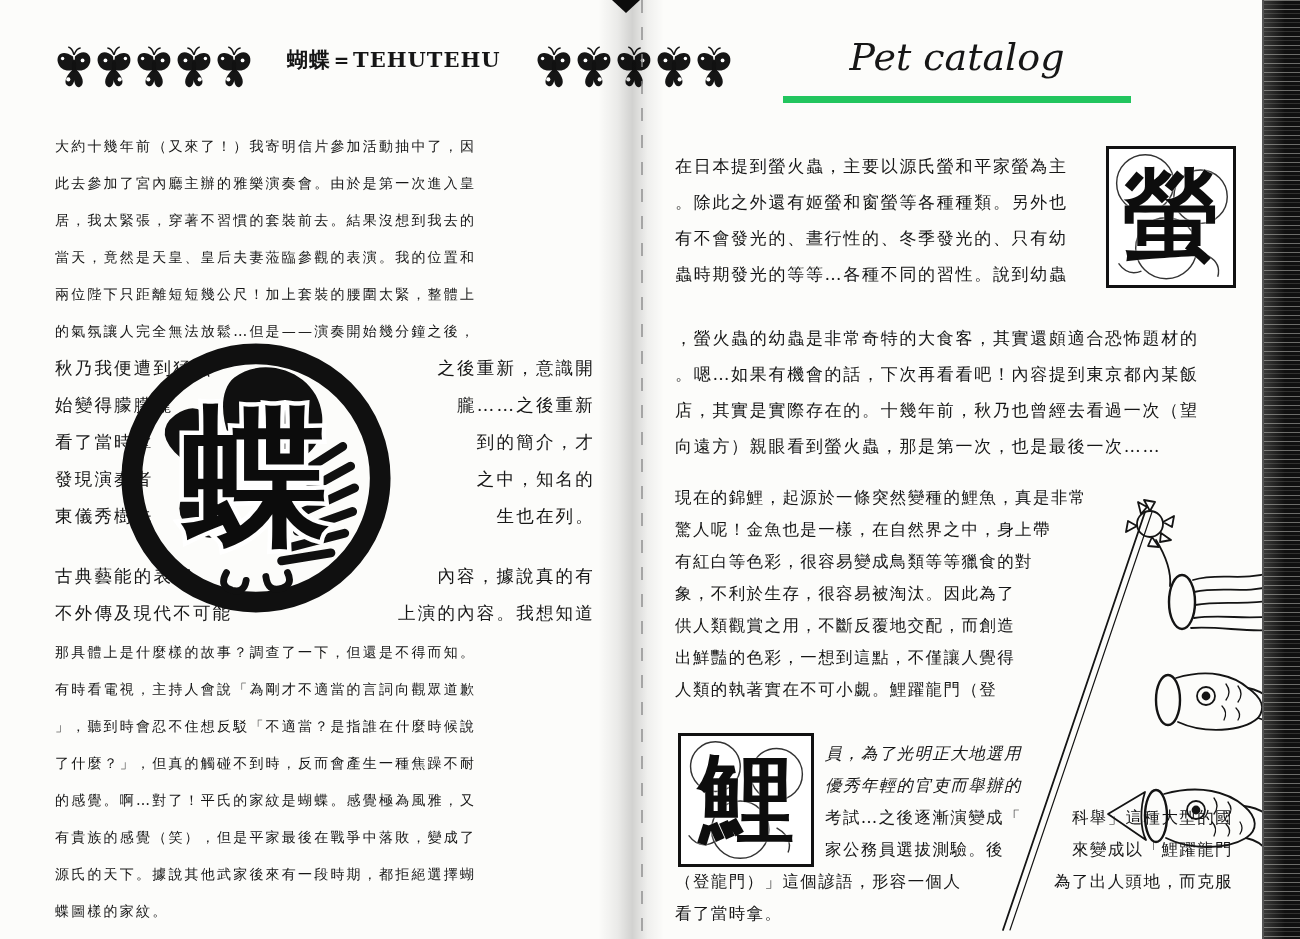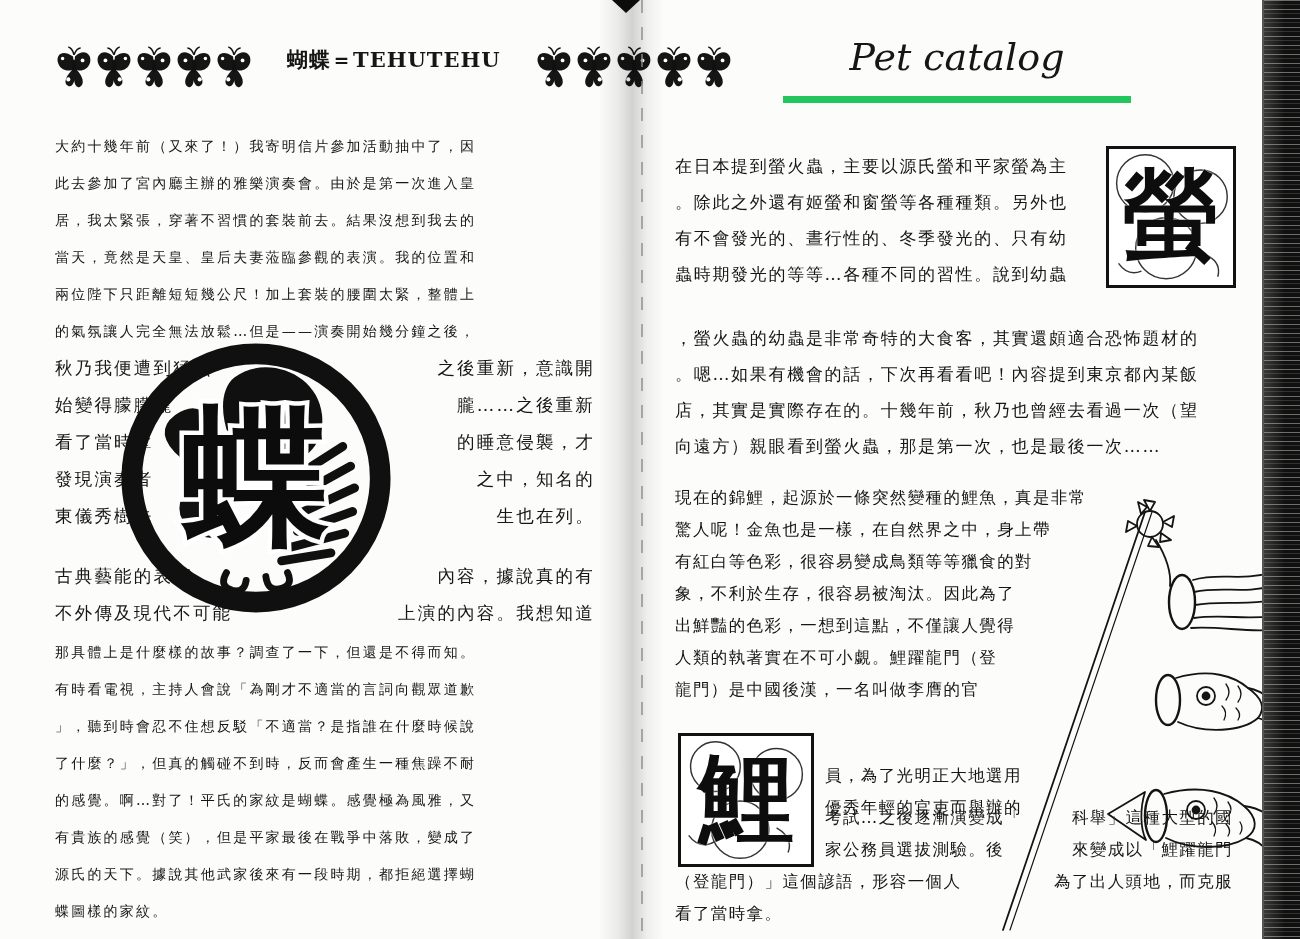--- a/index.html
+++ b/index.html
@@ -121,21 +121,21 @@
         <div class="wline">
           <span>秋乃我便遭到猛烈</span>
           <span>之後重新，意識開</span>
         </div>
         <div class="wline">
           <span>始變得朦朦朧</span>
           <span>朧……之後重新</span>
         </div>
         <div class="wline">
           <span>看了當時拿</span>
-          <span>的睡意侵襲，才</span>
+          <span>到的簡介，才</span>
         </div>
         <div class="wline">
           <span>發現演奏者</span>
           <span>之中，知名的</span>
         </div>
         <div class="wline">
           <span>東儀秀樹先</span>
           <span>生也在列。</span>
         </div>
       </div>
@@ -195,25 +195,25 @@
         <div class="tline">。嗯…如果有機會的話，下次再看看吧！內容提到東京都內某飯</div>
         <div class="tline">店，其實是實際存在的。十幾年前，秋乃也曾經去看過一次（望</div>
         <div class="tline">向遠方）親眼看到螢火蟲，那是第一次，也是最後一次……</div>
       </div>
 
     <div class="para r2" style="top:482px;width:558px;">
         <div class="tline">現在的錦鯉，起源於一條突然變種的鯉魚，真是非常</div>
         <div class="tline">驚人呢！金魚也是一樣，在自然界之中，身上帶</div>
         <div class="tline">有紅白等色彩，很容易變成鳥類等等獵食的對</div>
         <div class="tline">象，不利於生存，很容易被淘汰。因此為了</div>
+        <div class="tline">供人類觀賞之用，不斷反覆地交配，而創造</div>
         <div class="tline">出鮮豔的色彩，一想到這點，不僅讓人覺得</div>
         <div class="tline">人類的執著實在不可小覷。鯉躍龍門（登</div>
-        <div class="tline">龍門）是中國後漢，一名叫做李膺的官</div>
-      </div>
-    <div class="para r2" style="top:760px;width:558px;">
+      </div>
+    <div class="para r2" style="top:738px;width:558px;font-style:italic;">
         <div class="tline indent">員，為了光明正大地選用</div>
         <div class="tline indent">優秀年輕的官吏而舉辦的</div>
       </div>
     <div class="para r2" style="top:802px;width:558px;box-sizing:border-box;">
         <div class="wline indent">
           <span>考試…之後逐漸演變成「</span>
           <span>科舉」這種大型的國</span>
         </div>
         <div class="wline indent">
           <span>家公務員選拔測驗。後</span>

